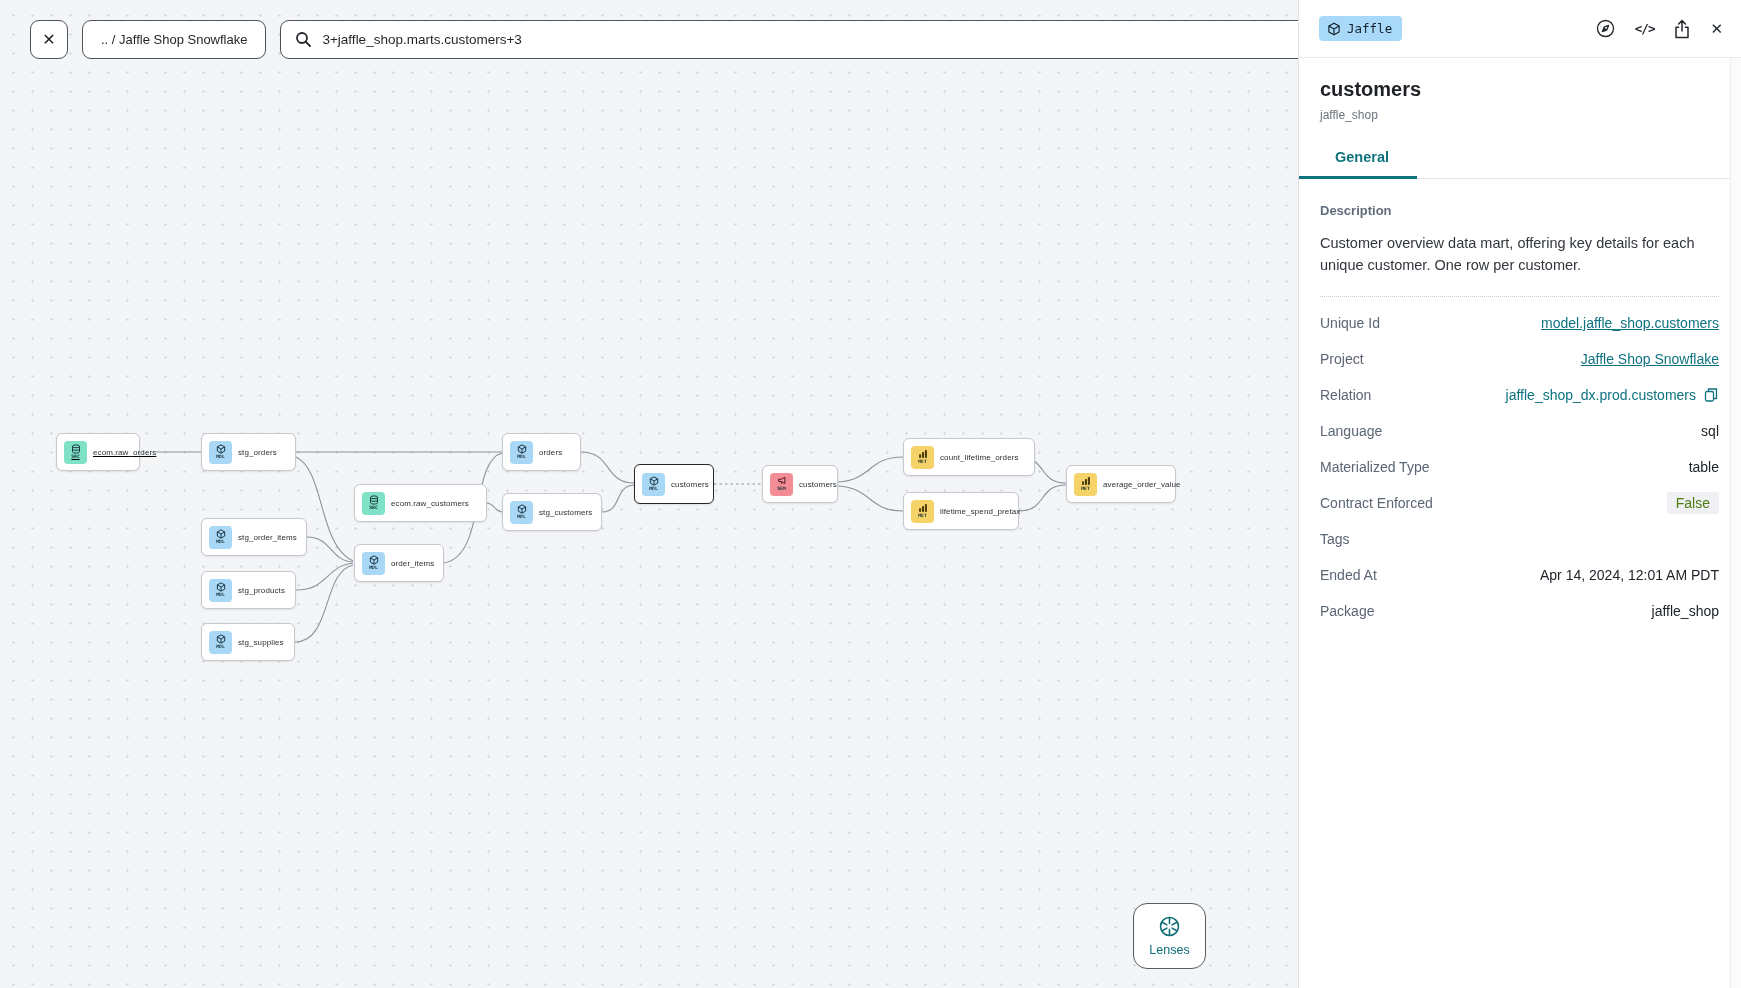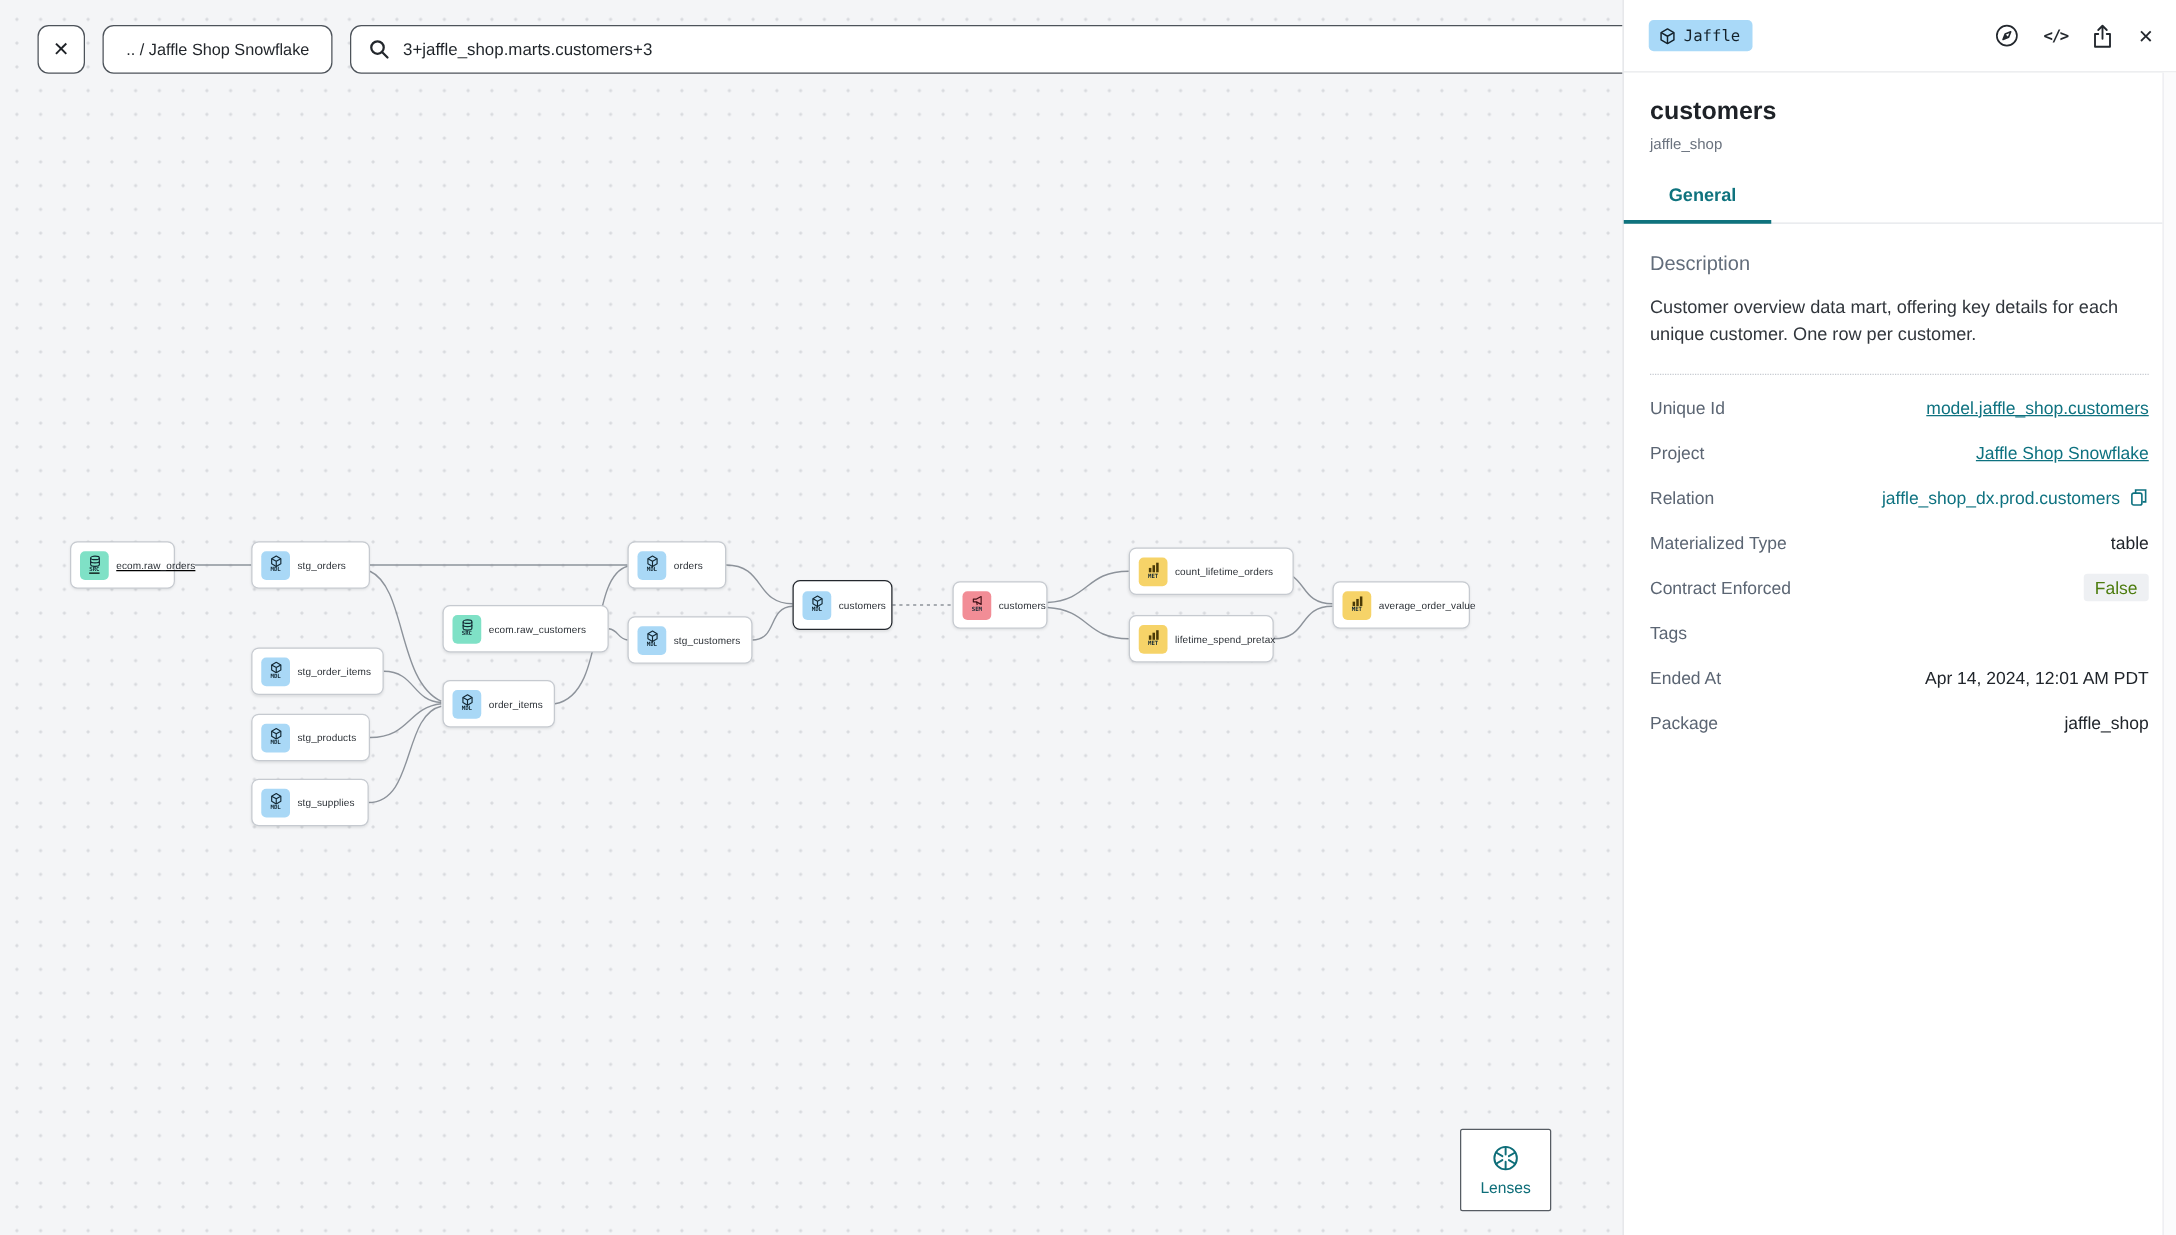--- a/index.html
+++ b/index.html
@@ -65,22 +65,22 @@
     color: #132833; line-height: 1;
   }
   .node-icon svg { display: block; }
   .t-SRC { background: #7fe1c6; }
   .t-MDL { background: #a9d8f6; }
   .t-SEM { background: #f28d96; }
   .t-MET { background: #f6d368; }
 
   
   .lenses {
-    position: absolute; left: 1168px; top: 903px; width: 73px; height: 66px;
-    background: #fff; border: 1px solid #565c63; border-radius: 2px; cursor: pointer;
+    position: absolute; left: 1133px; top: 903px; width: 73px; height: 66px;
+    background: #fff; border: 1px solid #565c63; border-radius: 14px; cursor: pointer;
     display: flex; flex-direction: column; align-items: center; justify-content: center; gap: 5px;
     color: #0e6e79;
   }
   .lenses-label { font-size: 12.5px; color: #0e6e79; }
 
   
   .panel {
     position: absolute; left: 1298px; top: 0; width: 443px; height: 988px;
     background: #fff; border-left: 1px solid #dfe1e5;
   }
@@ -106,21 +106,21 @@
   .panel-title { font-size: 20px; font-weight: bold; color: #1e2227; }
   .panel-subtitle { font-size: 12px; color: #6a727e; margin-top: 7px; }
 
   .tabs { margin-top: 27px; border-bottom: 1px solid #e4e6ea; display: flex; }
   .tab {
     font-size: 14.5px; font-weight: bold; color: #0f737e; cursor: pointer;
     padding: 0 28px 11px 36px; border-bottom: 3px solid #0f737e; margin-bottom: -1px;
   }
 
   .panel-body { padding: 24px 22px 0 21px; }
-  .section-label { font-size: 16px; font-weight: normal; color: #626d7b; }
+  .section-label { font-size: 13px; font-weight: bold; color: #626d7b; }
   .description { font-size: 14.5px; color: #31363c; line-height: 1.55; margin-top: 14px; }
   .dotted-divider { border-top: 1.5px dotted #c7cbd1; margin: 19px 0 8px 0; }
 
   .field-row {
     display: flex; align-items: center; justify-content: space-between;
     min-height: 36px; font-size: 14px;
   }
   .field-row.tall { min-height: 44px; }
   .field-label { color: #5b6573; }
   .field-value { color: #20252b; text-align: right; }
@@ -395,20 +395,24 @@
             <span>jaffle_shop_dx.prod.customers</span>
             <span class="copy-btn">
               <svg width="16" height="16" viewBox="0 0 16 16" fill="none" stroke="#0e7280" stroke-width="1.3">
                 <rect x="2.5" y="4.5" width="8" height="9.5" rx="1.5"></rect>
                 <path d="M5.5 4.5 V2 H13.5 V11.5 H11"></path>
               </svg>
             </span>
           </span>
         </div>
         <div class="field-row">
+          <span class="field-label">Language</span>
+          <span class="field-value">sql</span>
+        </div>
+        <div class="field-row">
           <span class="field-label">Materialized Type</span>
           <span class="field-value">table</span>
         </div>
         <div class="field-row">
           <span class="field-label">Contract Enforced</span>
           <span class="badge-gray">False</span>
         </div>
         <div class="field-row">
           <span class="field-label">Tags</span>
           <span class="field-value"></span>

